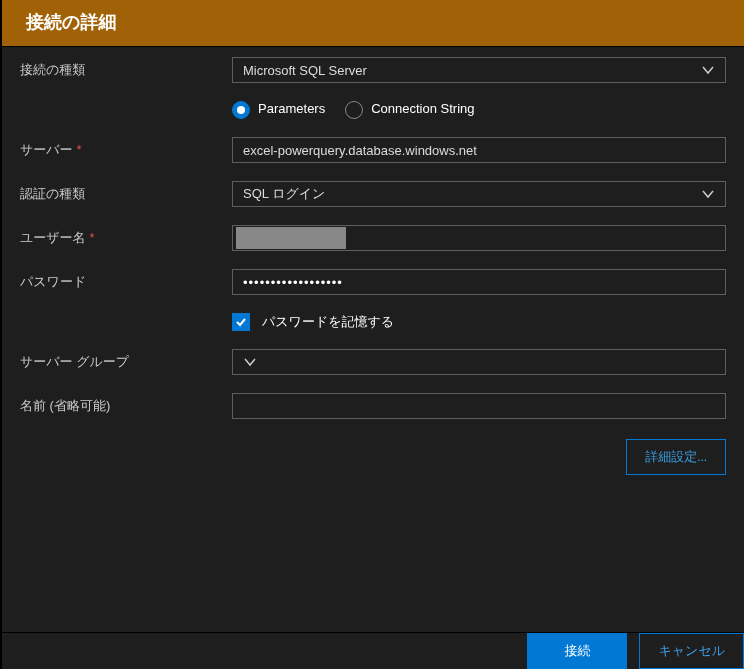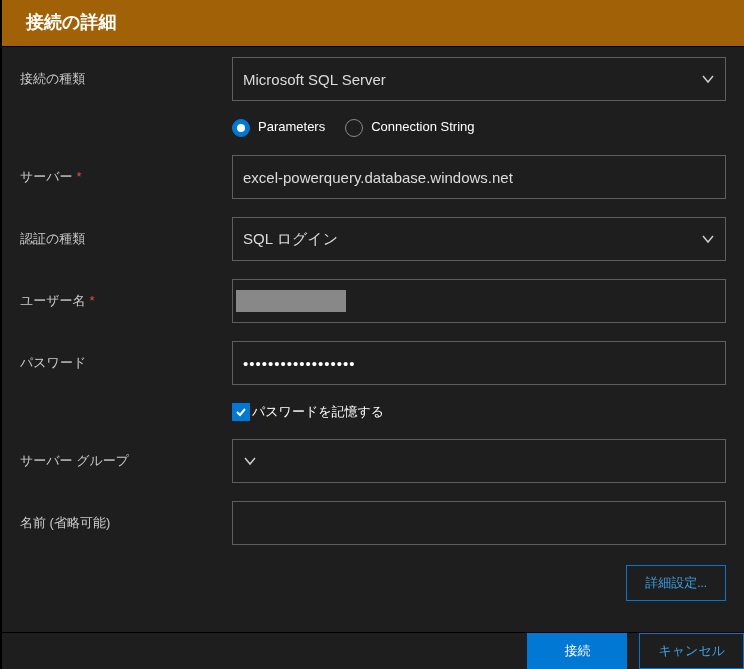--- a/index.html
+++ b/index.html
@@ -46,26 +46,26 @@
   }
   .req {
     color: #d9534f;
     margin-left: 4px;
   }
   .field-col {
     flex: 1;
   }
   .select, .text-input {
     width: 100%;
-    height: 44px;
+    height: 26px;
     background: #1e1e1e;
     border: 1px solid #5f5f5f;
     color: #dcdcdc;
     padding: 0 10px;
-    font-size: 15px;
+    font-size: 13px;
     font-family: inherit;
     outline: none;
   }
   .select {
     position: relative;
     display: flex;
     align-items: center;
     justify-content: space-between;
     cursor: pointer;
   }
@@ -119,21 +119,21 @@
     height: 22px;
     background: #888888;
   }
   .pw-dots {
     letter-spacing: 1px;
     color: #ffffff;
   }
   .checkbox-row {
     display: flex;
     align-items: center;
-    gap: 2px;
+    gap: 12px;
     text-align: right;
   }
   .checkbox {
     width: 18px;
     height: 18px;
     background: #0078d4;
     display: flex;
     align-items: center;
     justify-content: center;
     cursor: pointer;

